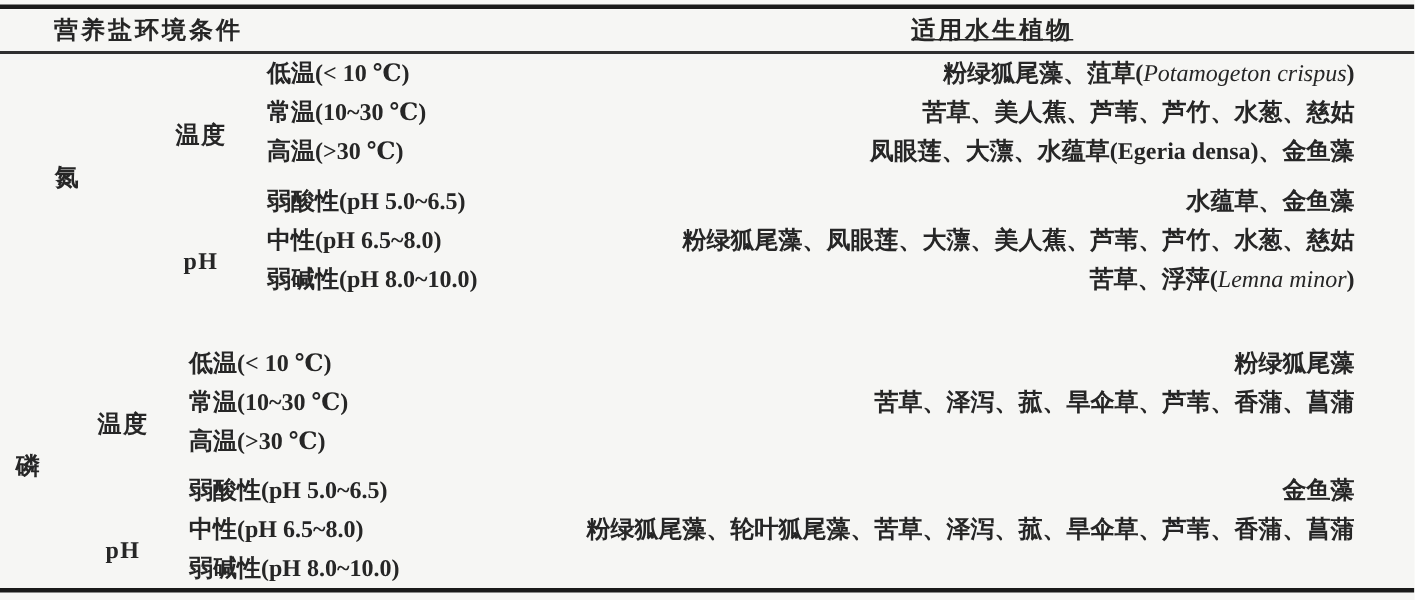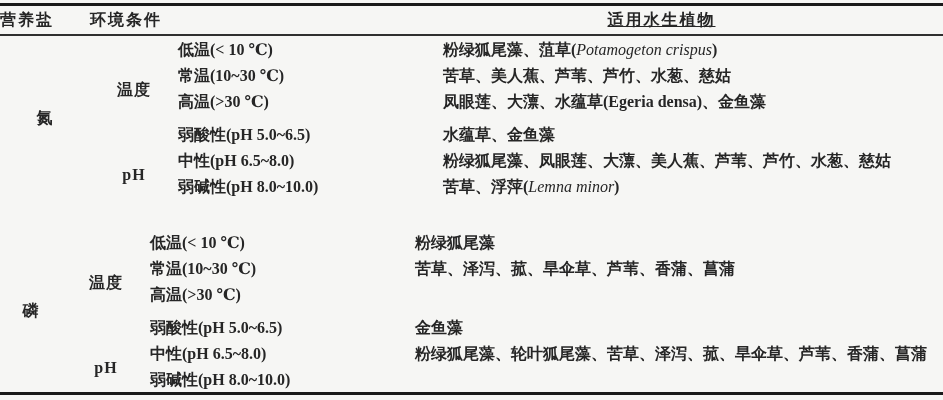--- a/index.html
+++ b/index.html
@@ -31,21 +31,21 @@
     height: 3px;
     background: #1a1a1a;
   }
   .header-row {
     height: 28px;
     display: flex;
     align-items: center;
     font-weight: 700;
     letter-spacing: 2px;
   }
-  .h-nutrient { width: 90px; text-align: left; }
+  .h-nutrient { width: 90px; text-align: right; }
   .h-condition { width: 290px; }
   .h-plants { flex: 1; text-align: center; text-decoration: underline; }
 
   .tbody { padding-top: 1px; }
   .section { display: flex; }
   .section.phos { margin-top: 30px; }
   .col-nutrient {
     width: 90px;
     display: flex;
     align-items: center;
@@ -72,22 +72,22 @@
   .group-rows { flex: 1; }
   .row { display: flex; height: 26px; line-height: 26px; }
   .col-condition {
     width: 265px;
     text-align: left;
     font-weight: 600;
     white-space: nowrap;
   }
   .col-plants {
     flex: 1;
-    text-align: left;
-    padding-right: 16px;
+    text-align: right;
+    padding-right: 40px;
     font-weight: 600;
     white-space: nowrap;
   }
   .latin { font-style: italic; font-weight: 500; }
 </style>
 </head>
 <body>
 
 <div class="page">
 

